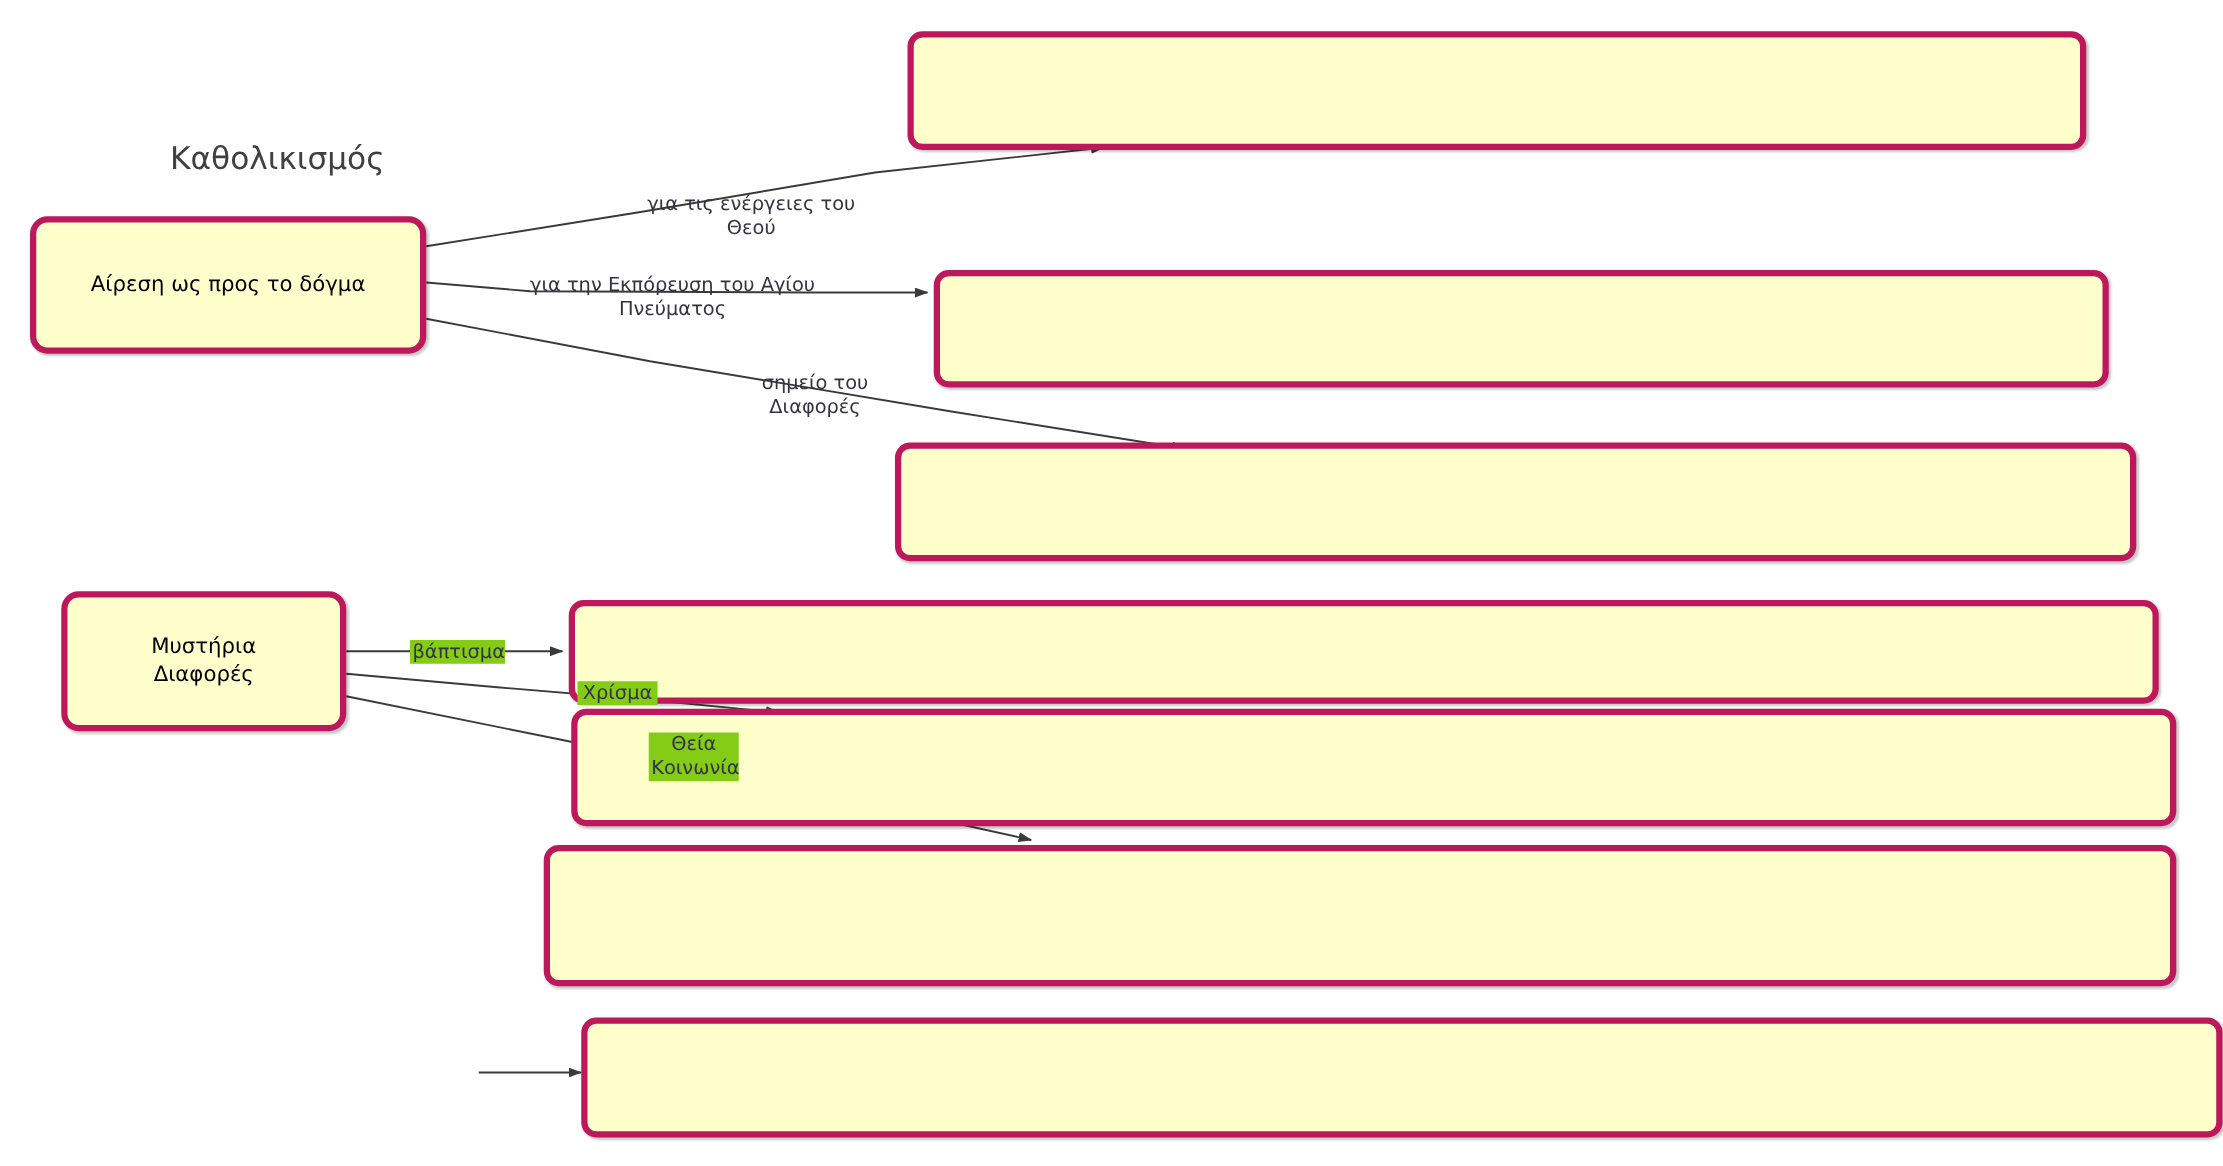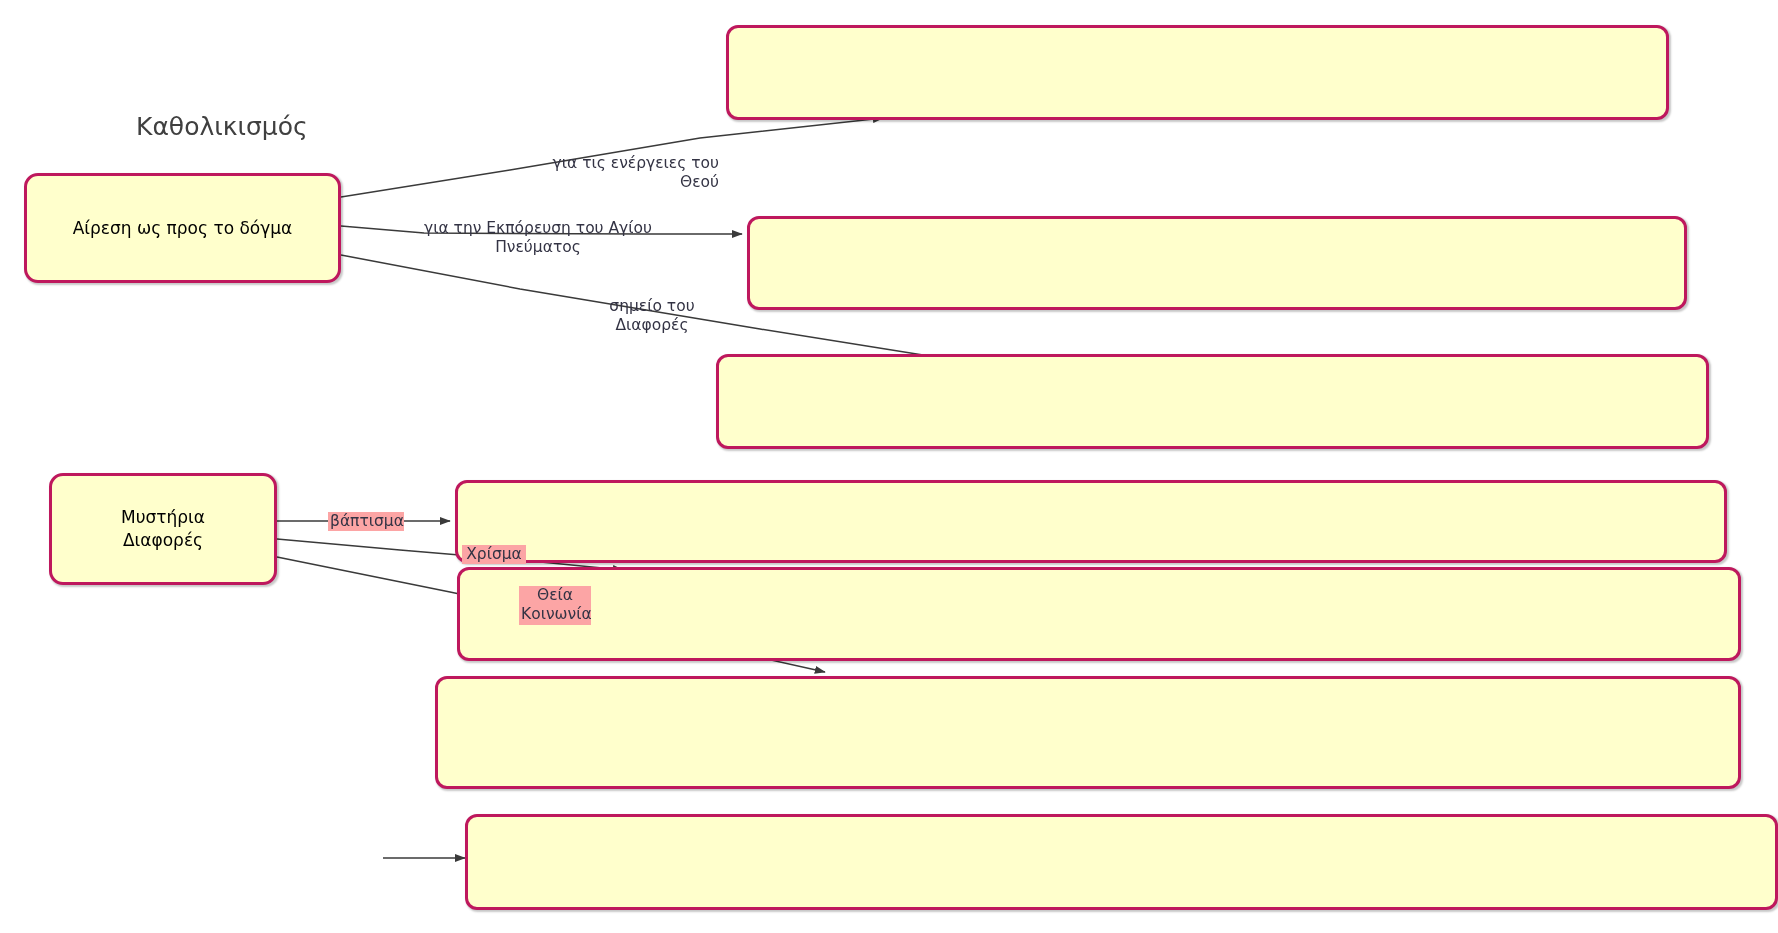--- a/index.html
+++ b/index.html
@@ -24,21 +24,21 @@
     position: absolute;
     left: 0; top: 0;
     width: 1778px;
     height: 933px;
     pointer-events: none;
   }
   .node {
     position: absolute;
     box-sizing: border-box;
     background: #ffffcc;
-    border: 3px solid #be185d;
+    border: 5px solid #be185d;
     border-radius: 14px;
     display: flex;
     align-items: center;
     justify-content: center;
     text-align: center;
     color: #000000;
     font-size: 17px;
     line-height: 1.35;
     white-space: pre-line;
     box-shadow: 1.5px 1.5px 2px rgba(0,0,0,0.22);
@@ -53,21 +53,21 @@
     line-height: 1.2;
     white-space: nowrap;
   }
   .edge-label {
     position: absolute;
     color: #333344;
     font-size: 15.5px;
     line-height: 1.25;
     text-align: center;
     white-space: pre-line;
-    background: #fca5a5;
+    background: #84cc16;
     padding: 0 2px;
   }
   .edge-label.plain {
     background: transparent;
   }
 </style>
 </head>
 <body>
 
 <div id="canvas">
@@ -109,21 +109,21 @@
   <div class="node empty" style="left:716px; top:354px; width:993px; height:95px;"></div>
 
   <div class="node empty" style="left:455px; top:480px; width:1272px; height:83px;"></div>
 
   <div class="node empty" style="left:457px; top:567px; width:1284px; height:94px;"></div>
 
   <div class="node empty" style="left:435px; top:676px; width:1306px; height:113px;"></div>
 
   <div class="node empty" style="left:465px; top:814px; width:1313px; height:96px;"></div>
 
-  <div class="edge-label plain" style="left:507px; top:154px; width:210px;text-align:right;">για τις ενέργειες του Θεού</div>
+  <div class="edge-label plain" style="left:494px; top:154px; width:210px;">για τις ενέργειες του Θεού</div>
 
   <div class="edge-label plain" style="left:421px; top:219px; width:230px;">για την Εκπόρευση του Αγίου
 Πνεύματος</div>
 
   <div class="edge-label plain" style="left:570px; top:297px; width:160px;">σημείο του Διαφορές</div>
 
   <div class="edge-label" style="left:328px; top:512px; width:72px;">βάπτισμα</div>
 
   <div class="edge-label" style="left:418px; top:545px; width:60px;margin-left:44px;">Χρίσμα</div>
 

